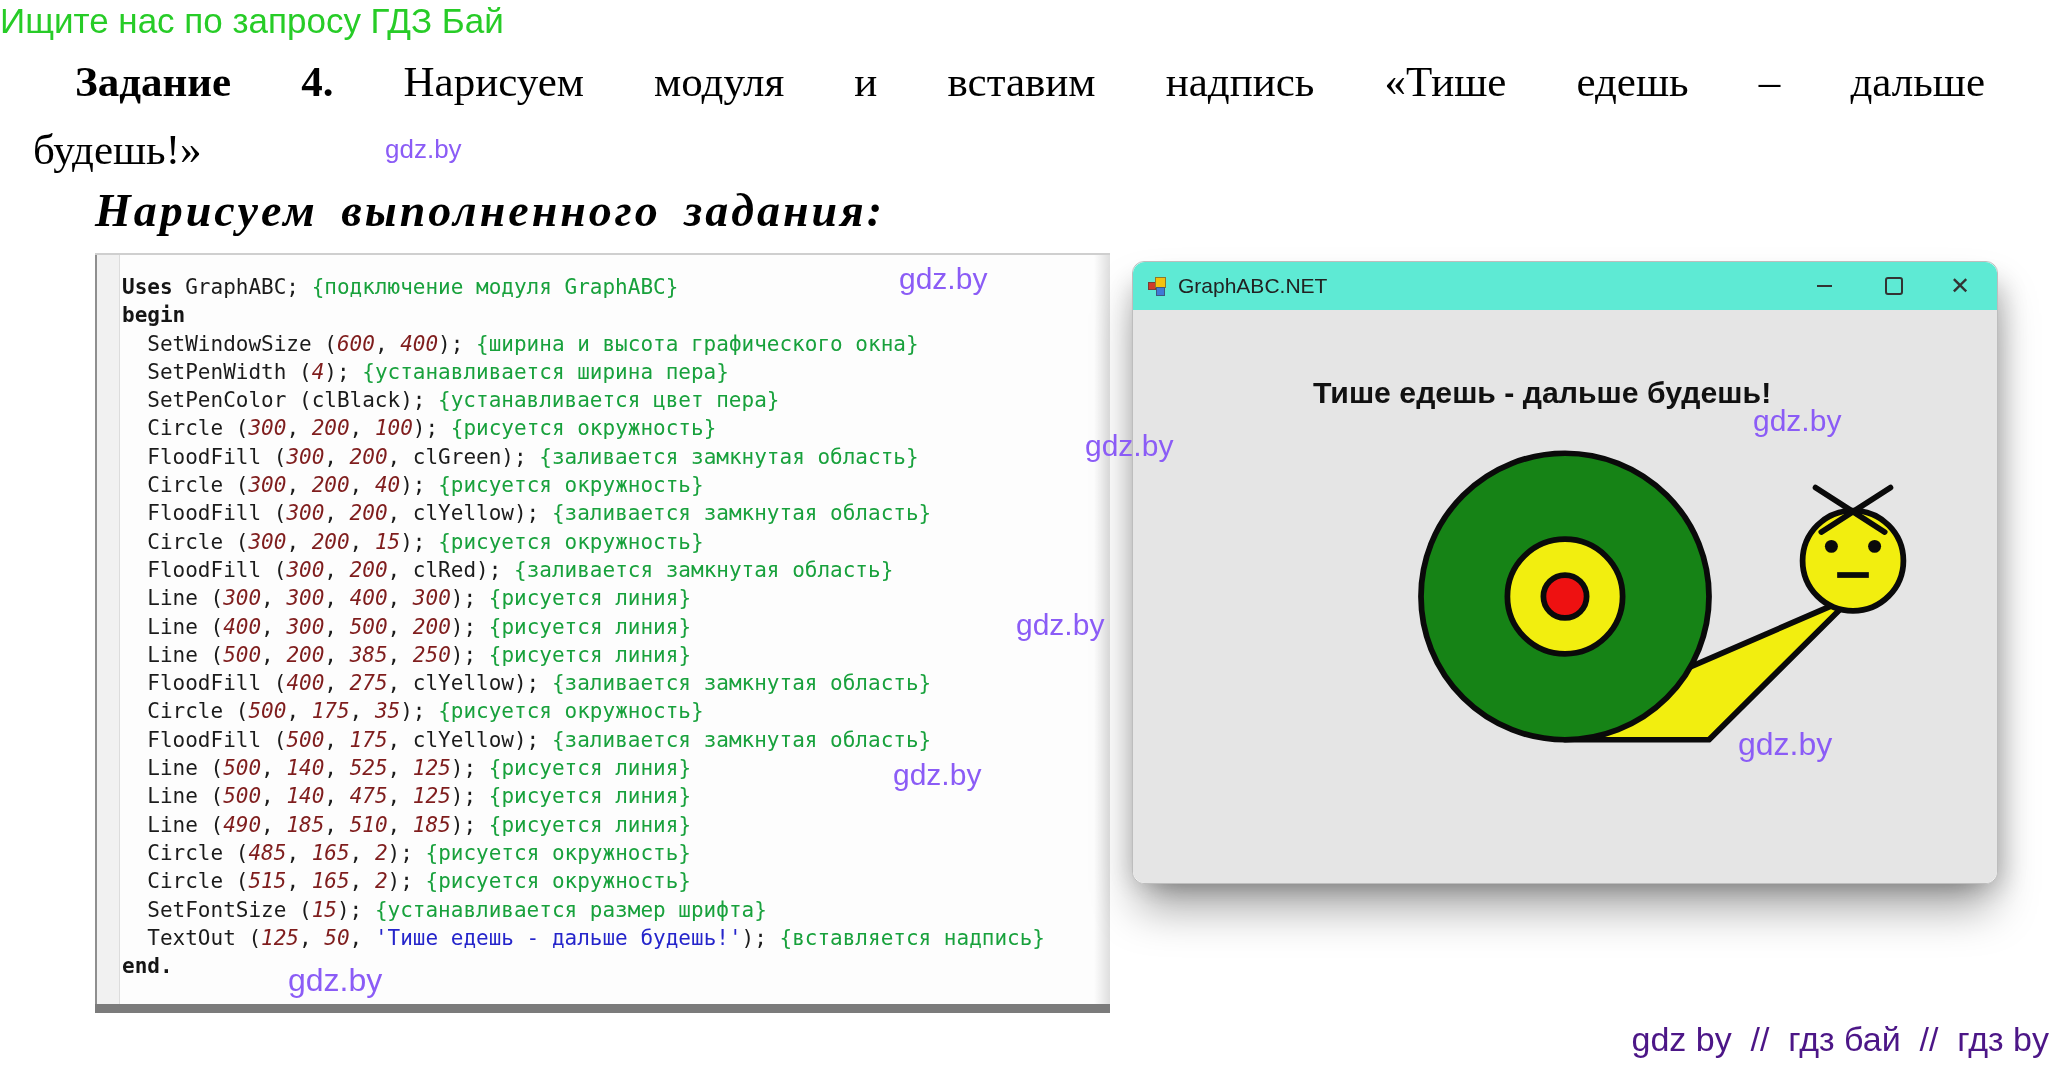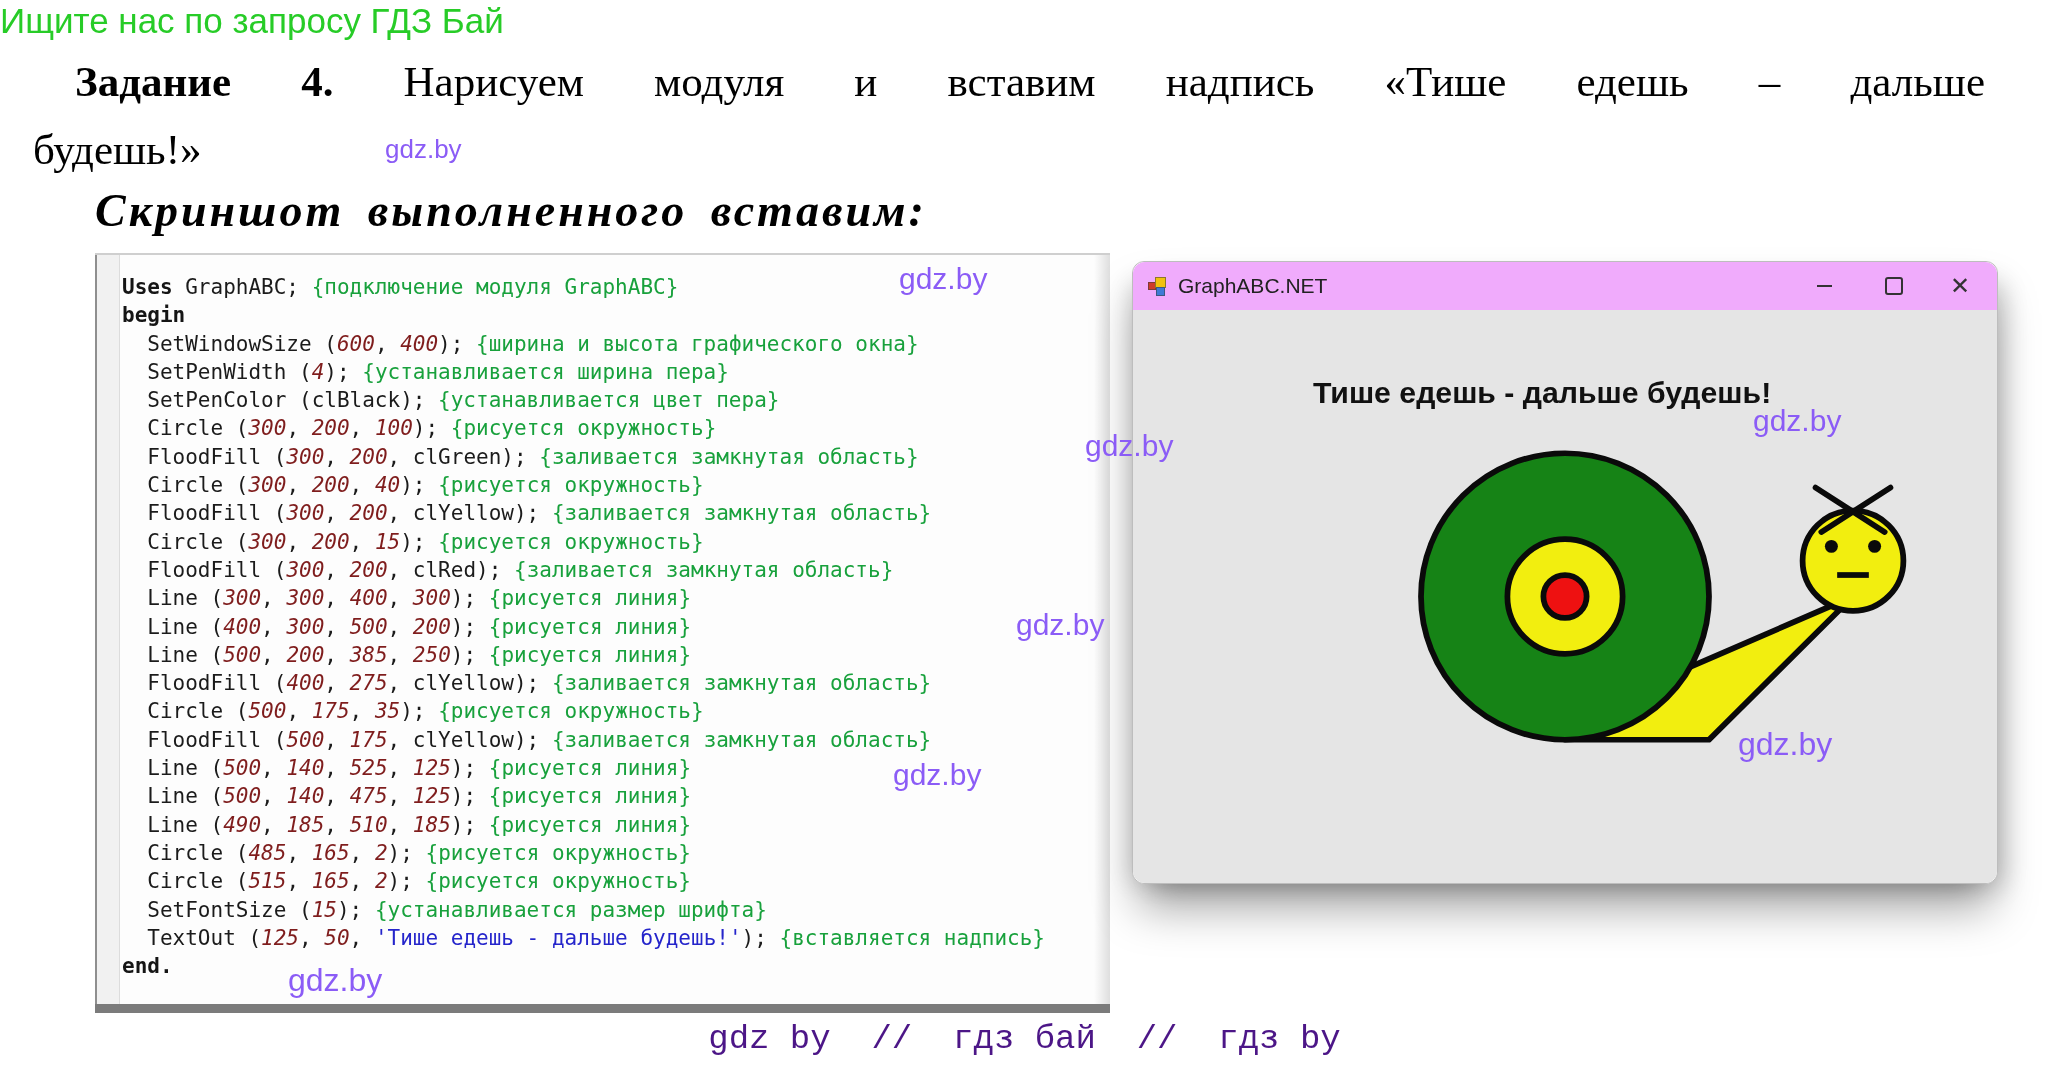--- a/index.html
+++ b/index.html
@@ -43,53 +43,53 @@
   .tk-k{color:#151515;font-weight:700;}
   .tk-p{color:#1b1b1b;}
   .tk-n{color:#7f1d1d;font-style:italic;}
   .tk-s{color:#2525cb;}
   .tk-c{color:#18a13c;}
 
   
   .win{position:absolute;left:1132px;top:261px;width:864px;height:621px;background:#ffffff;
        border:1px solid #bdbdbd;border-radius:12px;z-index:10;
        box-shadow:0 30px 45px -6px rgba(0,0,0,0.35),14px 12px 26px -10px rgba(0,0,0,0.20),-12px 10px 22px -12px rgba(0,0,0,0.16);}
-  .titlebar{position:absolute;left:0;top:0;right:0;height:48px;background:#f0abfc;
+  .titlebar{position:absolute;left:0;top:0;right:0;height:48px;background:#5eead4;
             border-radius:12px 12px 0 0;display:flex;align-items:center;justify-content:center;}
   .win-icon{position:relative;width:20px;height:20px;margin-left:14px;flex:0 0 auto;}
   .win-icon span{position:absolute;box-sizing:border-box;border:1px solid rgba(60,60,60,0.55);}
   .ic-red{left:1px;top:6px;width:8px;height:8px;background:#cf3a2a;}
   .ic-yellow{left:8px;top:1px;width:11px;height:11px;background:#f2c10e;}
   .ic-blue{left:9px;top:11px;width:9px;height:9px;background:#3f7ad6;}
   .win-title{margin-left:11px;font-size:21px;color:#222;}
   .win-controls{margin-left:auto;display:flex;align-items:center;height:100%;padding-right:6px;}
   .win-btn{height:100%;display:flex;align-items:center;justify-content:center;color:#333;}
   .btn-min{width:70px;}  .btn-max{width:70px;}  .btn-close{width:62px;font-size:24px;line-height:1;}
   .glyph-min{width:15px;height:2px;background:#333;}
   .glyph-max{width:14px;height:14px;border:2px solid #333;border-radius:3px;}
   .client{position:absolute;left:0;top:48px;right:0;bottom:0;border-radius:0 0 12px 12px;overflow:hidden;background:#e5e5e5;}
   .client svg{display:block;width:100%;height:100%;}
 
-  .footer{position:absolute;left:0;top:1020px;width:100%;text-align:center;white-space:pre;
-          font-size:34px;color:#4c1687;font-family:Liberation Mono, monospace;}
+  .footer{position:absolute;left:0;top:1020px;width:100%;text-align:right;white-space:pre;
+          font-size:34px;color:#4c1687;}
 </style>
 </head>
 <body>
 
 <div class="page">
 
   <div class="banner">Ищите нас по запросу ГДЗ Бай</div>
 
   <div class="task">
     <div class="task-line1"><span class="task-bold">Задание 4.</span>
       <span>Нарисуем модуля и вставим надпись «Тише едешь – дальше</span></div>
     <div>будешь!»</div>
   </div>
 
-  <div class="subtitle">Скриншот выполненного вставим:</div>
+  <div class="subtitle">Нарисуем выполненного задания:</div>
 
   <span class="wm wm1">gdz.by</span>
   <span class="wm wm2">gdz.by</span>
   <span class="wm wm3">gdz.by</span>
   <span class="wm wm4">gdz.by</span>
   <span class="wm wm5">gdz.by</span>
   <span class="wm wm6">gdz.by</span>
 
   <div class="code-panel">
     <div class="code-gutter"></div>

